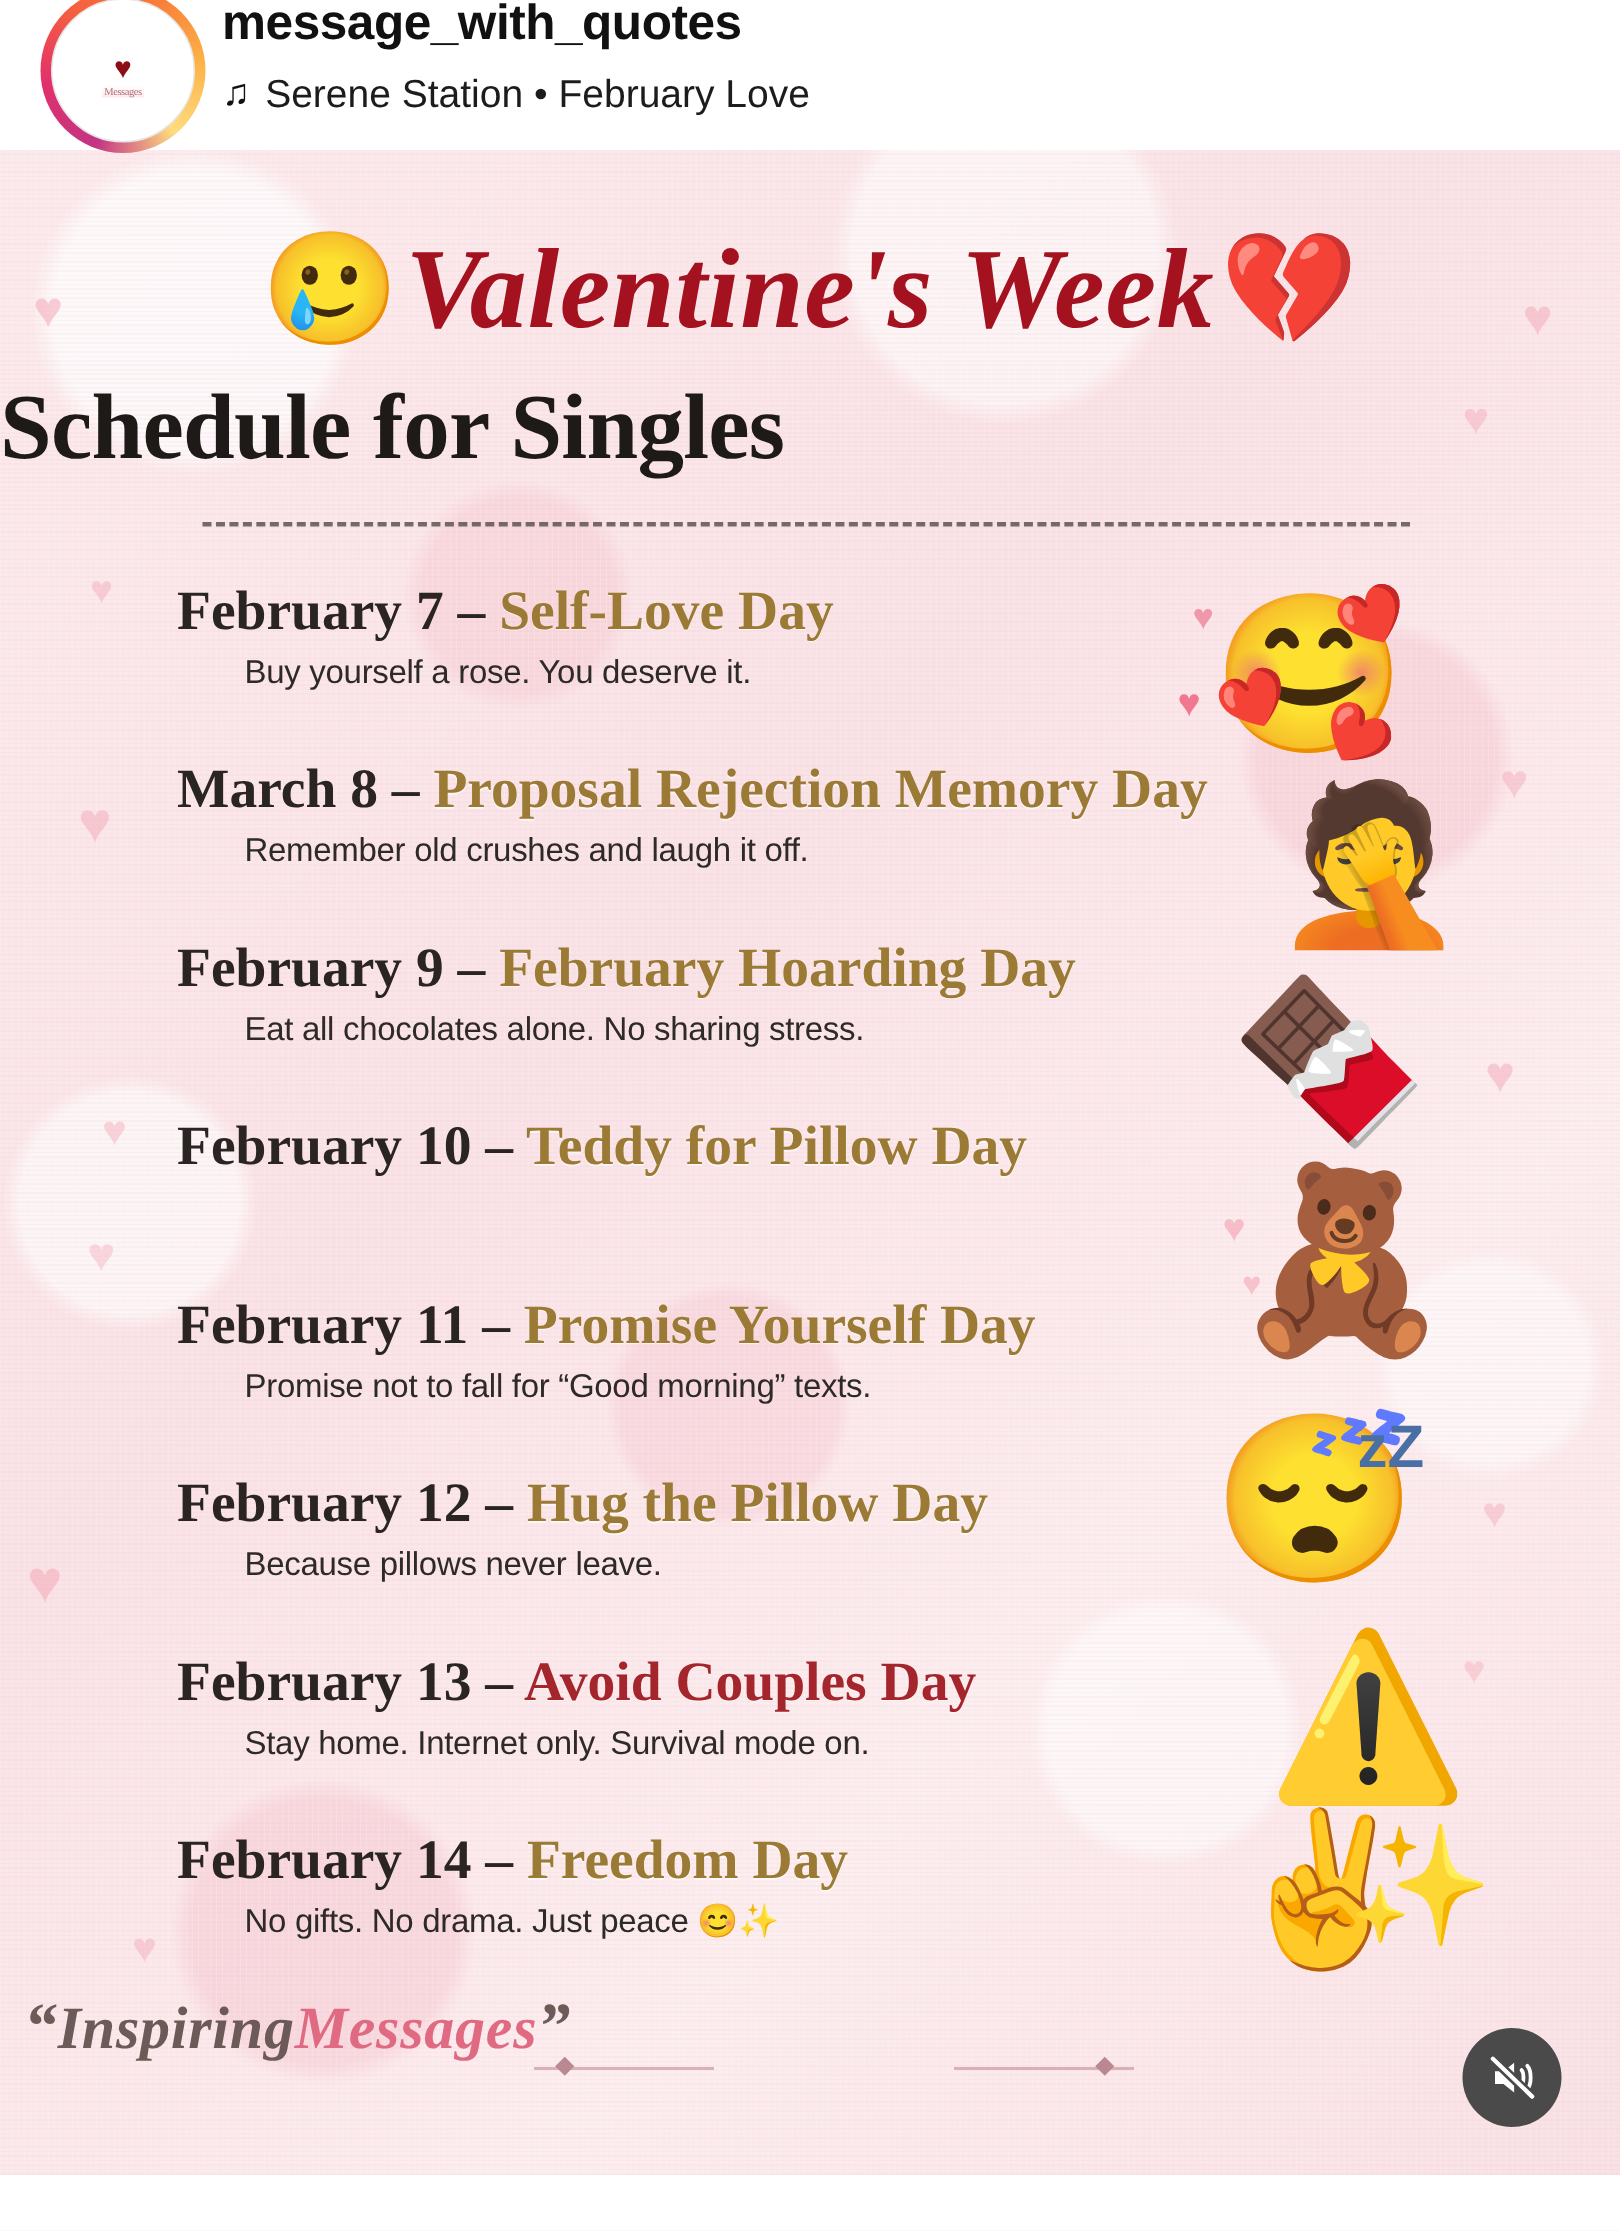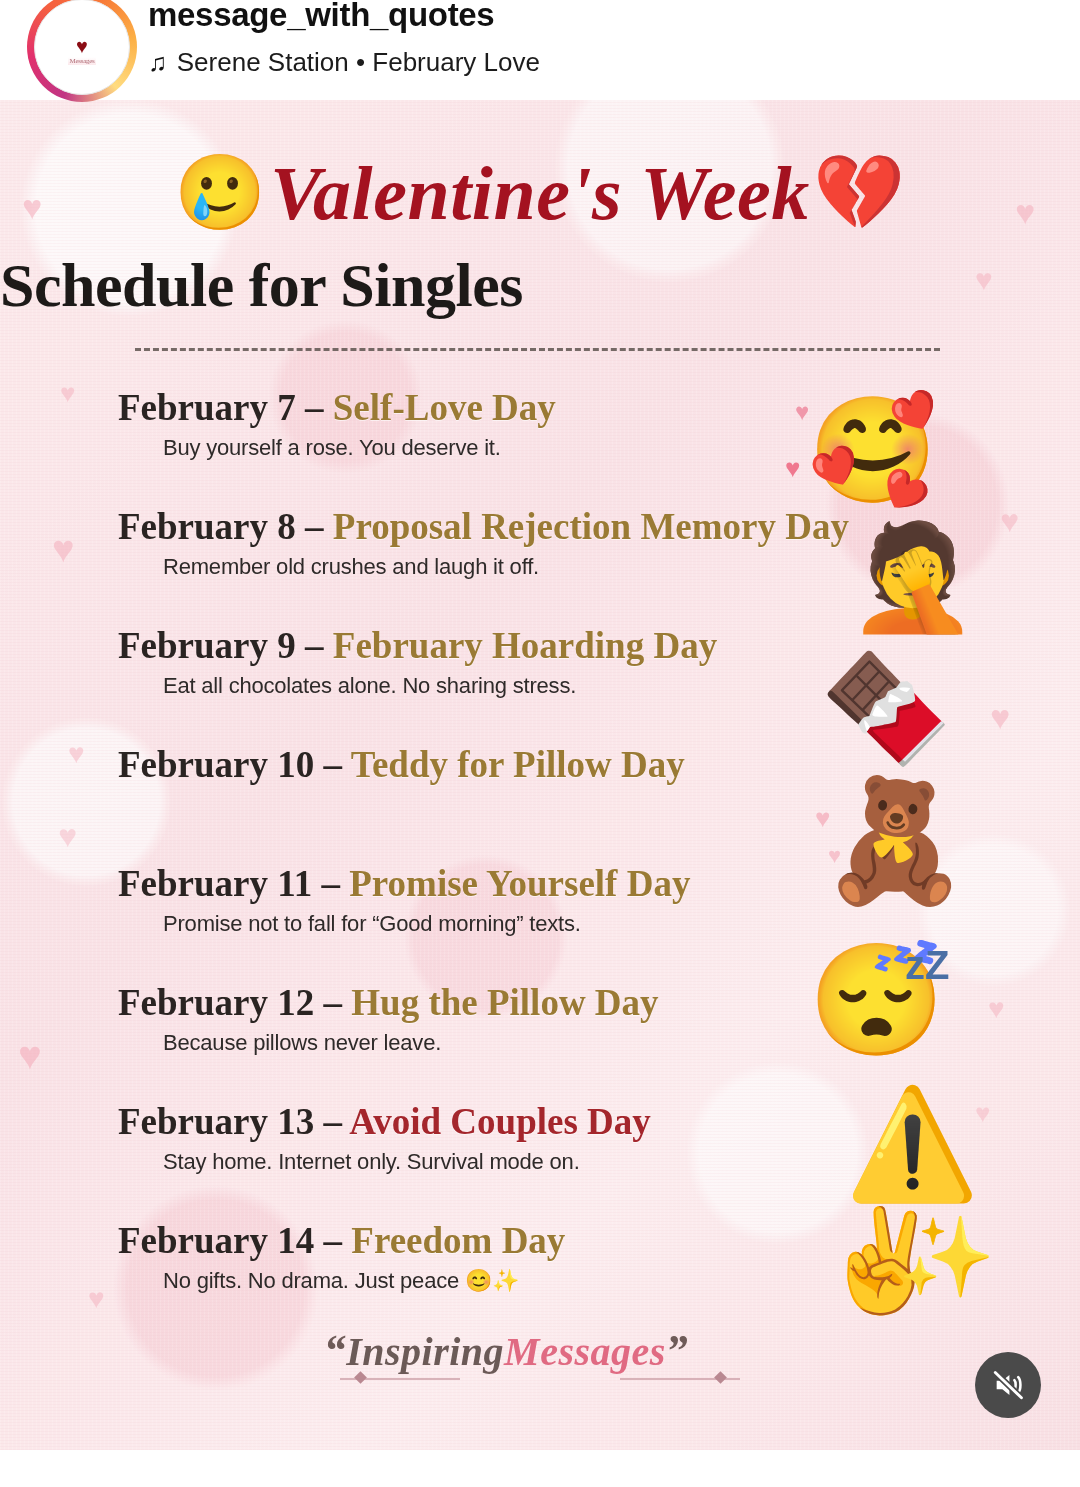--- a/index.html
+++ b/index.html
@@ -128,21 +128,21 @@
     position:absolute; left:163px; top:49px;
     font-family:"Liberation Sans", sans-serif;
     font-size:22px; color:#2e2a29; white-space:nowrap; letter-spacing:-.2px;
   }
 
   
   .side-emoji{ position:absolute; line-height:1; z-index:6; }
 
   
   .footer{
-    position:absolute; left:0; top:1225px; width:1012px; text-align:center;
+    position:absolute; left:16px; top:1225px; width:1012px; 
   }
   .footer-line{
     position:absolute; top:53px; height:0; border-top:2px solid #c99aa2; opacity:.7;
   }
   .footer-line.left{ left:340px; width:120px; }
   .footer-line.right{ left:620px; width:120px; }
   .dot{ position:absolute; top:48px; width:9px;height:9px; background:#b98891;
         transform:rotate(45deg); }
   .dot.l{ left:356px; } .dot.r{ left:716px; }
   .logo-text{
@@ -232,21 +232,21 @@
         <div class="entry-head">
           <span class="ehead-date">February 7</span>
           <span class="ehead-dash">–</span>
           <span class="ehead-title">Self-Love Day</span>
         </div>
         <div class="entry-desc">Buy yourself a rose. You deserve it.</div>
       </div>
 
       <div class="entry">
         <div class="entry-head">
-          <span class="ehead-date">February 8</span>
+          <span class="ehead-date">March 8</span>
           <span class="ehead-dash">–</span>
           <span class="ehead-title">Proposal Rejection Memory Day</span>
         </div>
         <div class="entry-desc">Remember old crushes and laugh it off.</div>
       </div>
 
       <div class="entry">
         <div class="entry-head">
           <span class="ehead-date">February 9</span>
           <span class="ehead-dash">–</span>

